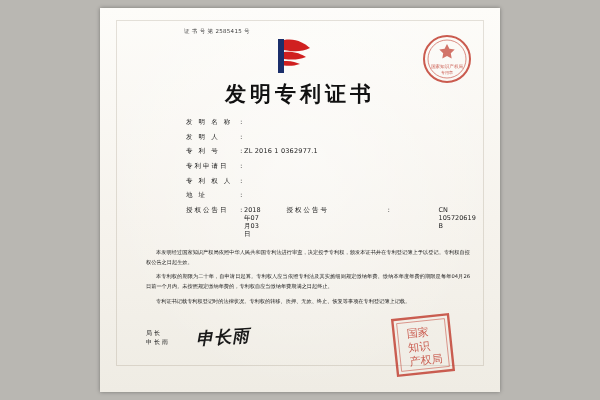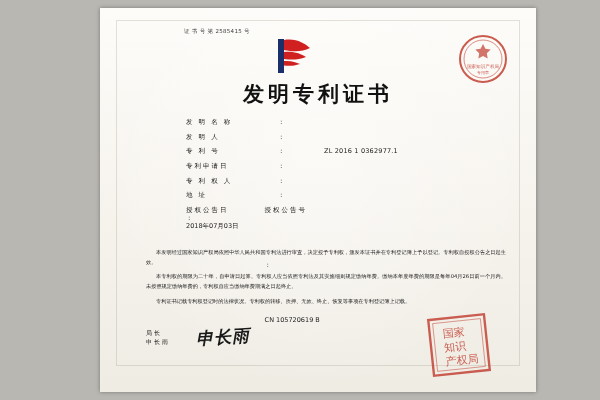--- a/index.html
+++ b/index.html
@@ -2,21 +2,21 @@
 <html><head>
 <meta charset="utf-8">
 <style>
   html,body{margin:0;padding:0;}
   body{
     width:600px;height:400px;overflow:hidden;
     background:#b9b7b2;
     font-family:"DejaVu Sans","Liberation Sans",sans-serif;
   }
   .page{
-    position:absolute;left:100px;top:8px;width:436px;height:384px;
+    position:absolute;left:100px;top:8px;width:400px;height:384px;
     background:#bef264;
     box-shadow:0 0 4px rgba(0,0,0,.35);
     overflow:hidden;
   }
   
   .page:before{
     content:"";position:absolute;inset:0;
     background:
       radial-gradient(ellipse at 50% 40%, rgba(255,255,255,.45) 0%, rgba(240,236,228,0) 70%),
       linear-gradient(180deg,#fdfcf9 0%,#f6f3ed 55%,#efece4 100%);
@@ -46,30 +46,30 @@
     text-align:center;
     font-family:"DejaVu Sans","Liberation Sans",sans-serif;
     font-size:21px;font-weight:bold;color:#111;
     letter-spacing:4px;
   }
 
   .fields{
     position:absolute;left:86px;top:110px;right:26px;
     font-size:6.5px;color:#1c1c1c;line-height:1.25;
   }
-  .frow{display:flex;margin-bottom:6.5px;align-items:baseline;gap:40px;}
+  .frow{display:flex;margin-bottom:6.5px;align-items:baseline;}
   .flabel{
     width:52px;flex:none;letter-spacing:2px;
     white-space:nowrap;
   }
   .fcolon{width:6px;flex:none;}
   .fval{flex:1;letter-spacing:.2px;}
 
   .frow2{display:flex;margin-bottom:6.5px;align-items:baseline;}
-  .cell{display:flex;align-items:baseline;flex-direction:column;}
+  .cell{display:flex;align-items:baseline;}
   .cell.right{margin-left:26px;gap:47px;}
 
   .body-text{
     position:absolute;left:46px;right:30px;top:240px;
     font-size:5.2px;color:#222;line-height:1.85;text-align:justify;
   }
   .body-text p{margin:0 0 5px 0;text-indent:10px;}
 
   .sign-block{
     position:absolute;left:46px;top:320px;

